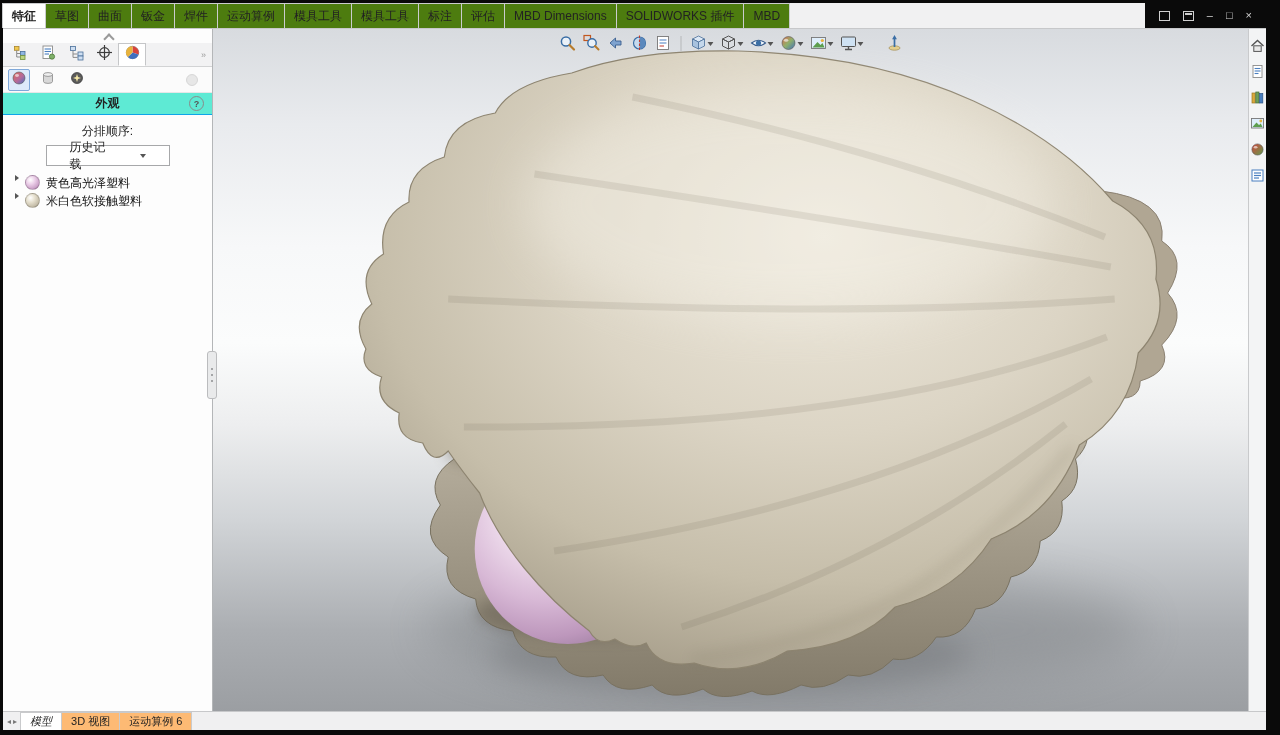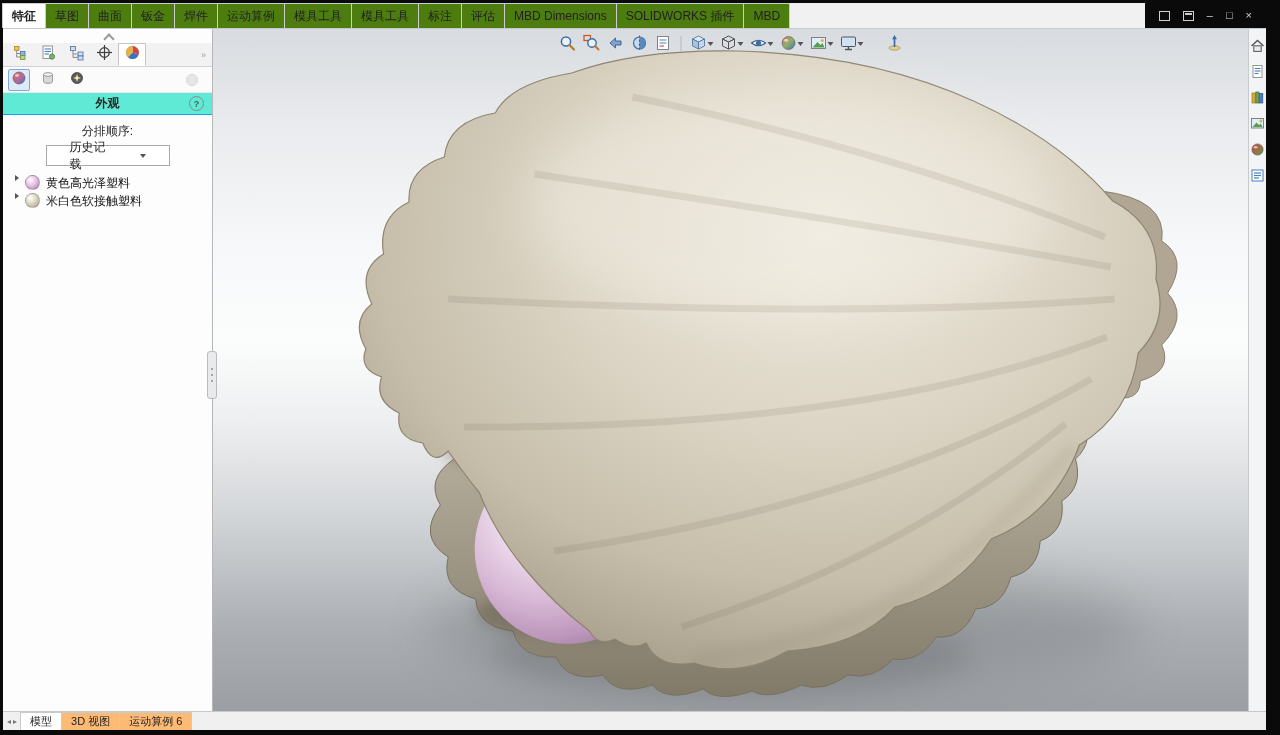--- a/index.html
+++ b/index.html
@@ -55,21 +55,21 @@
   .hgap{width:14px;}
 
   
   .taskpane{width:17px;background:#f3f4f5;border-left:1px solid #c9cacc;display:flex;flex-direction:column;align-items:center;padding-top:8px;gap:10px;flex:none;}
   .tpicon{width:16px;height:16px;display:flex;align-items:center;justify-content:center;}
 
   
   .statusbar{position:absolute;left:0;right:0;bottom:0;height:18px;background:#f0f0f1;border-top:1px solid #c7c8ca;display:flex;align-items:stretch;font-size:11px;color:#222;}
   .snav{display:flex;align-items:center;gap:2px;padding:0 4px;color:#777;font-size:8px;}
   .stab{display:flex;align-items:center;padding:0 9px;border:1px solid #c9cacc;border-bottom:none;background:#fdba74;margin-left:-1px;white-space:nowrap;cursor:default;}
-  .stab.active{background:#fff;}
+  .stab.active{background:#fff;font-style:italic;}
 </style>
 </head>
 <body>
 
 <div class="app">
 
   <div class="ribbon">
     <div class="rtab active">
         <span>特征</span>
       </div>

